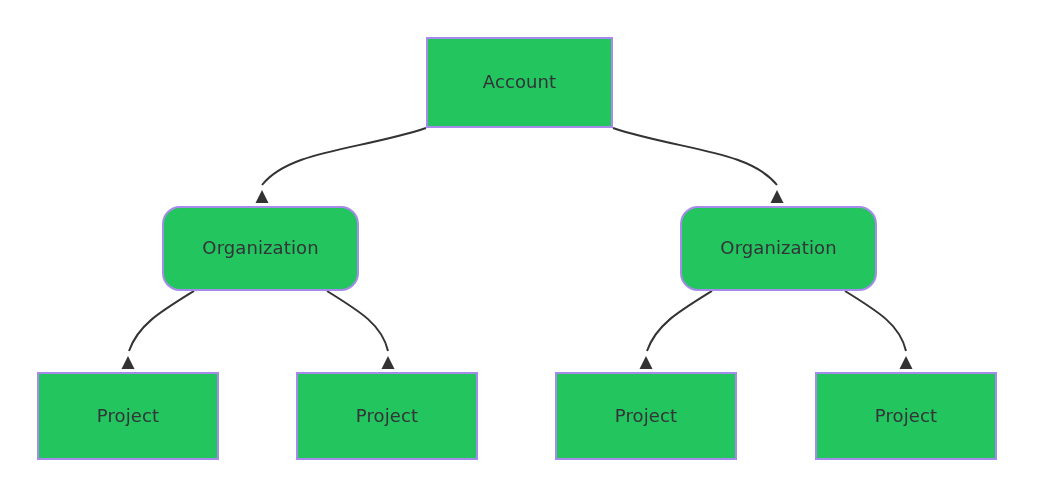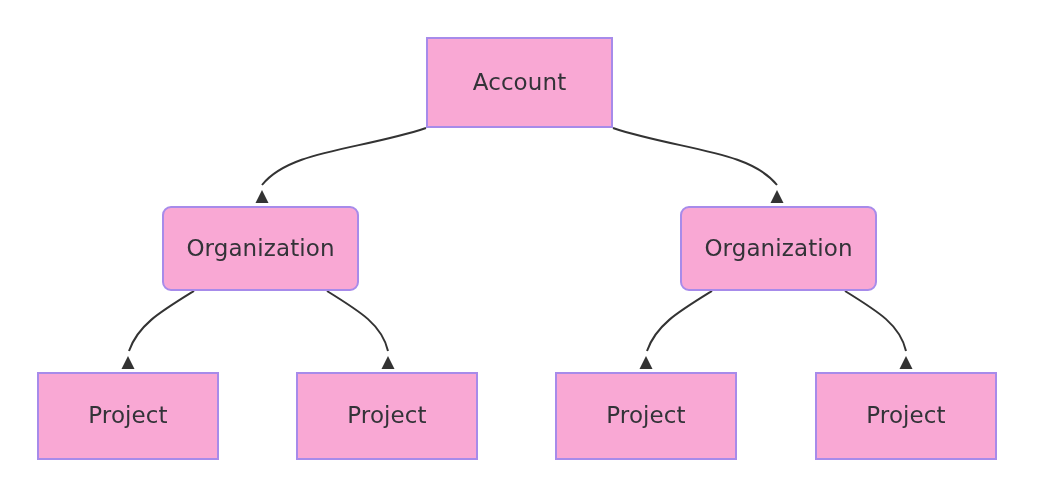--- a/index.html
+++ b/index.html
@@ -24,35 +24,35 @@
     width: 1044px;
     height: 484px;
     pointer-events: none;
   }
   .node {
     position: absolute;
     box-sizing: border-box;
     display: flex;
     align-items: center;
     justify-content: center;
-    background: #f9a8d4;
+    background: #22c55e;
     border: 2px solid #a78bea;
     color: #333338;
-    font-size: 23px;
+    font-size: 18px;
     line-height: 1;
     letter-spacing: 0.1px;
     white-space: nowrap;
     user-select: none;
   }
   .node-label {
     display: block;
     padding-bottom: 1px;
   }
   .rounded {
-    border-radius: 9px;
+    border-radius: 18px;
   }
   
   #node-account {
     left: 426px;
     top: 37px;
     width: 187px;
     height: 91px;
   }
   
   #node-org-1 {

